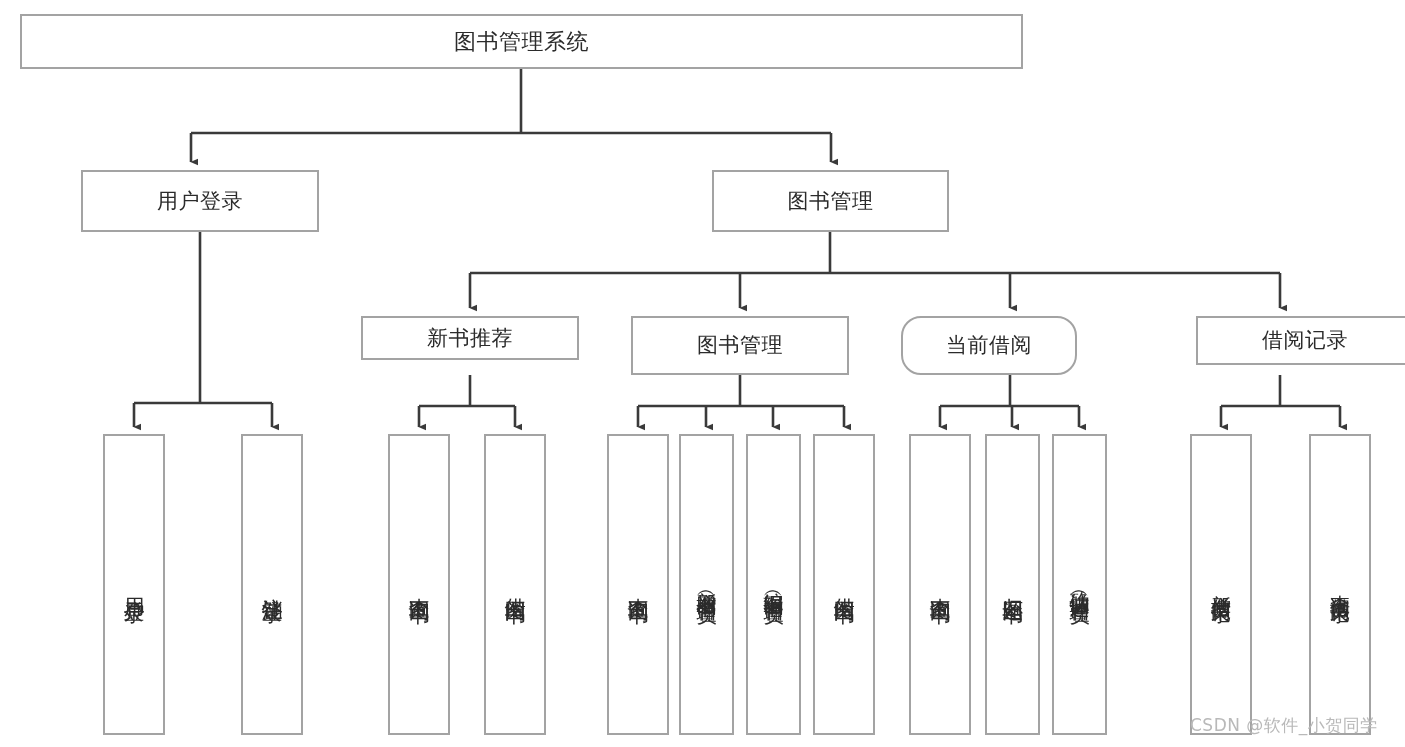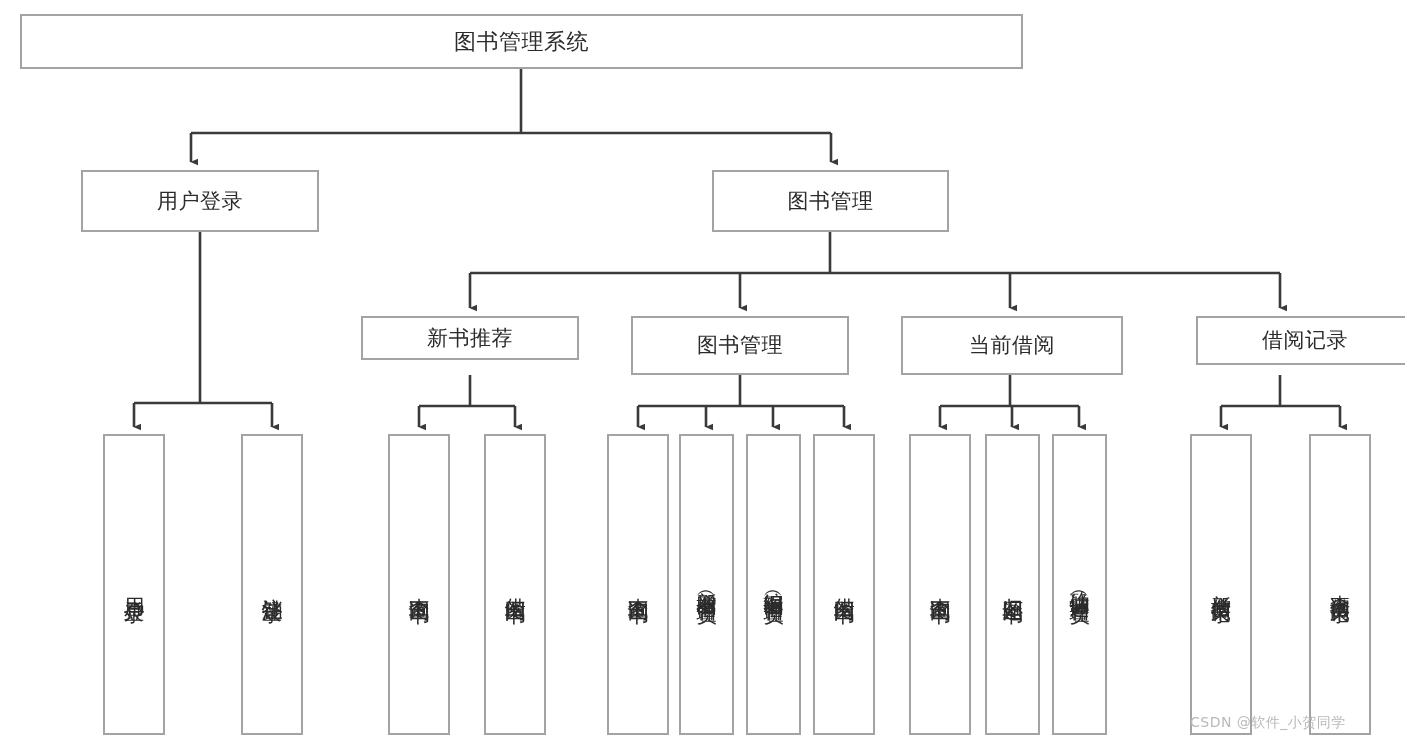--- a/index.html
+++ b/index.html
@@ -62,21 +62,21 @@
     font-size: 21px;
     line-height: 1.25;
     letter-spacing: 2px;
     max-height: 100%;
   }
   .node.vert.tall .label {
     font-size: 20px;
   }
   .watermark {
     position: absolute;
-    font-size: 14px;
+    font-size: 17px;
     color: #b9b9b9;
     white-space: nowrap;
     letter-spacing: 0.5px;
     user-select: none;
   }
 </style>
 </head>
 <body>
 
 <div id="canvas">
@@ -142,21 +142,21 @@
   <div class="node horiz" style="left: 712px; top: 170px; width: 237px; height: 62px;">
     <span class="label">图书管理</span>
   </div>
 
   <div class="node horiz" style="left: 361px; top: 316px; width: 218px; height: 44px;">
     <span class="label">新书推荐</span>
   </div>
   <div class="node horiz" style="left: 631px; top: 316px; width: 218px; height: 59px;">
     <span class="label">图书管理</span>
   </div>
-  <div class="node horiz" style="left: 901px; top: 316px; width: 222px; height: 59px;">
+  <div class="node horiz" style="left: 901px; top: 316px; width: 176px; height: 59px; border-radius: 20px;">
     <span class="label">当前借阅</span>
   </div>
   <div class="node horiz" style="left: 1196px; top: 316px; width: 218px; height: 49px;">
     <span class="label">借阅记录</span>
   </div>
 
   <div class="node vert" style="left: 103px; top: 434px; width: 62px; height: 301px;">
     <span class="label">用户登录</span>
   </div>
   <div class="node vert" style="left: 241px; top: 434px; width: 62px; height: 301px;">

